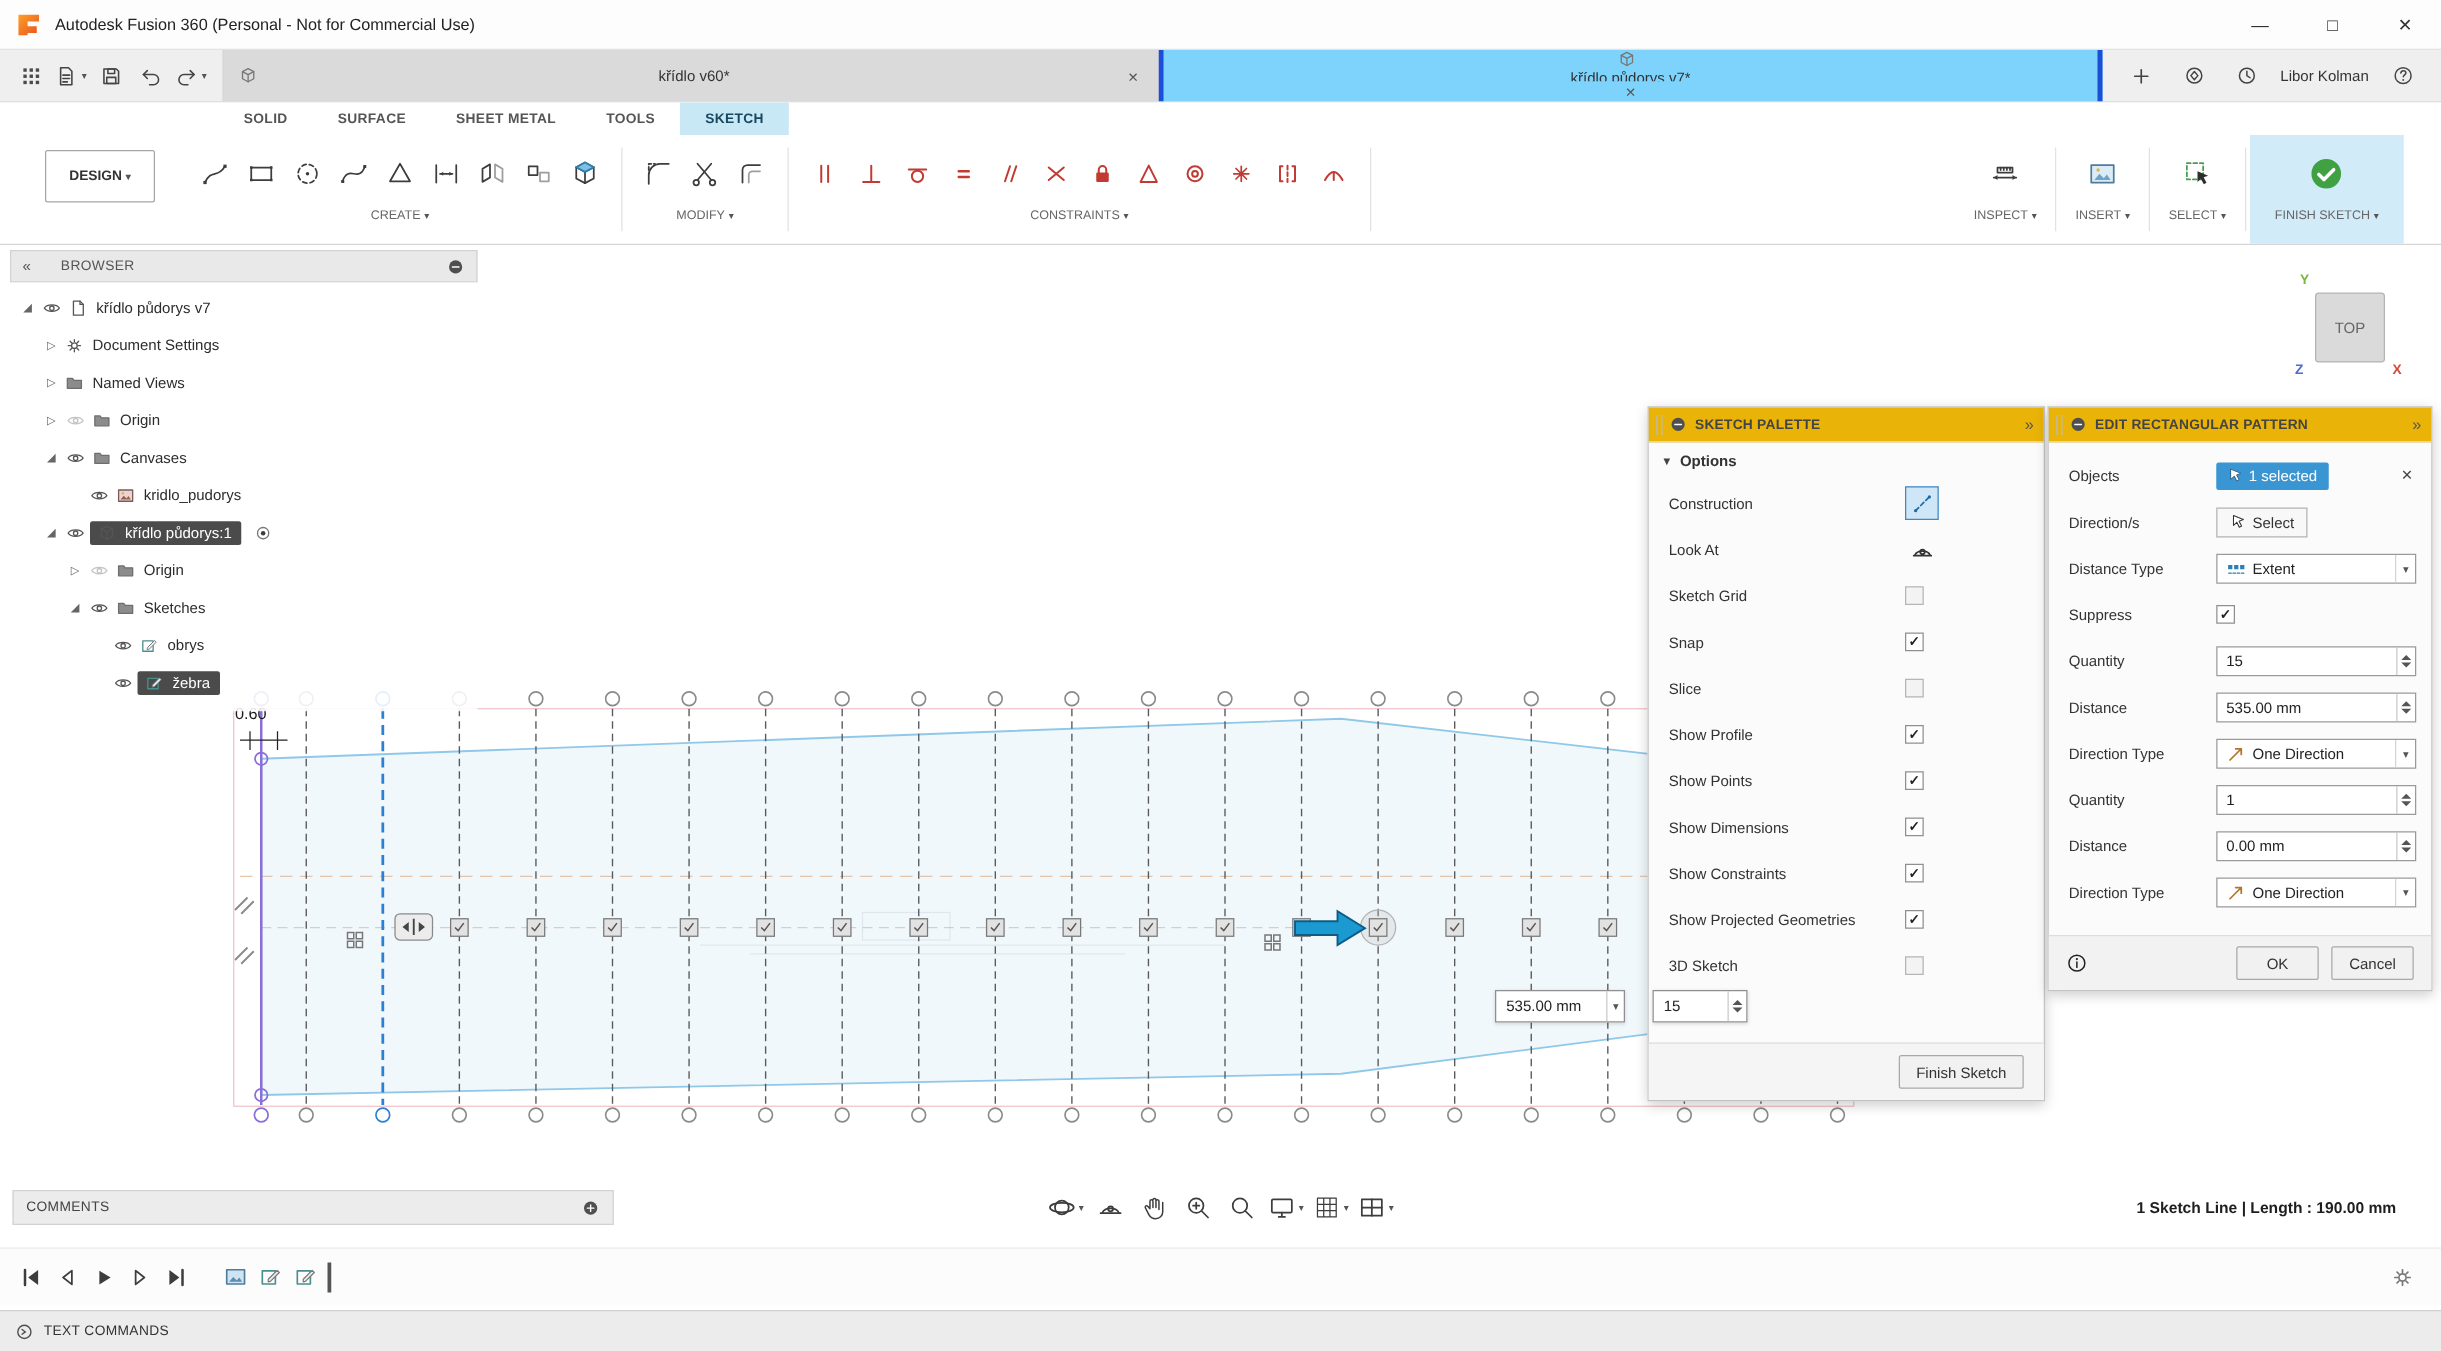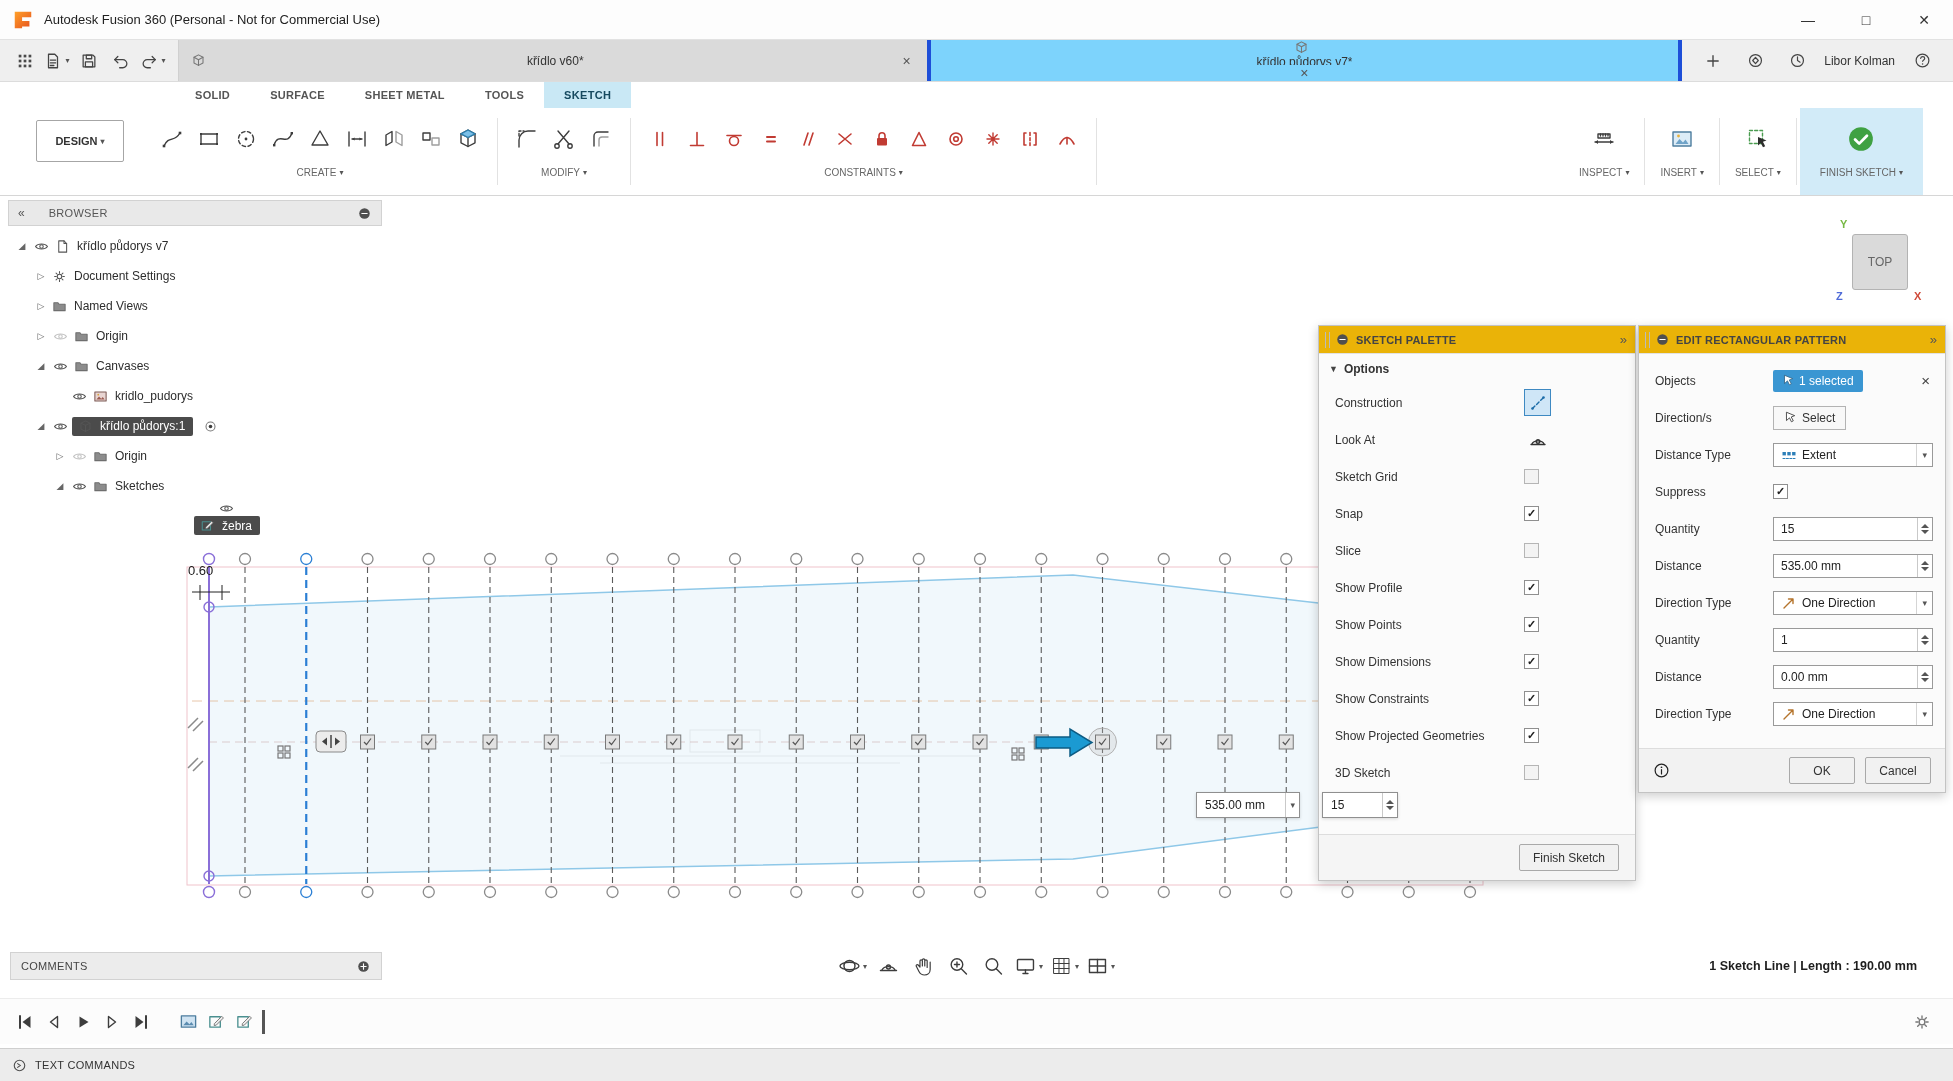--- a/index.html
+++ b/index.html
@@ -121,21 +121,21 @@
 .ctrl-ic{margin-right:5px;display:flex;}
 .badge{background:#3a96d2;color:#fff;border-radius:2px;height:22px;display:inline-flex;align-items:center;gap:4px;
   padding:0 9px;font-size:12px;}
 .dlg-x{margin-left:auto;font-size:15px;color:#444;padding:0 3px;}
 .select-btn{height:24px;border:1px solid #b3b3b3;background:#f8f8f8;display:inline-flex;align-items:center;gap:5px;
   padding:0 10px;font-size:12px;color:#333;}
 #dialog-footer{height:44px;border-top:1px solid #ddd;background:#f2f2f2;display:flex;align-items:center;padding:0 14px;gap:10px;}
 #dialog-footer .btn{min-width:66px;justify-content:center;}
 
 
-#comments-bar{position:absolute;left:10px;top:952px;width:372px;height:28px;background:#ececec;border:1px solid #d2d2d2;
+#comments-bar{position:absolute;left:10px;top:952px;width:481px;height:28px;background:#ececec;border:1px solid #d2d2d2;
   display:flex;align-items:center;padding:0 10px;z-index:4;}
 #comments-label{font-size:11px;color:#444;letter-spacing:.3px;flex:1;}
 #nav-toolbar{position:absolute;left:50%;top:950px;transform:translateX(-50%);height:32px;display:flex;align-items:center;
   gap:7px;z-index:4;}
 .nav-btn{display:flex;align-items:center;justify-content:center;height:30px;min-width:28px;color:#3d3d3d;}
 #selection-status{position:absolute;right:36px;top:952px;height:28px;display:flex;align-items:center;
   font-size:12.5px;font-weight:bold;color:#1e1e1e;z-index:4;}
 #timeline{position:absolute;left:0;top:998px;width:100%;height:46px;background:#fcfcfc;border-top:1px solid #ececec;
   display:flex;align-items:center;z-index:4;}
 #playback{display:flex;align-items:center;gap:3px;margin-left:12px;}
@@ -815,21 +815,37 @@
               <circle cx="10" cy="10" r="2.3"></circle>
             </svg>
           </span>
           <span class="ic t-type">
             <svg width="15" height="15" viewBox="0 0 20 20" fill="none" stroke="currentColor" stroke-width="1.4" stroke-linecap="round" stroke-linejoin="round">
               <path d="M2.5 5h5.5l1.5 2h8v8.5h-15Z" fill="#8c8c8c" stroke="#6e6e6e"></path>
             </svg>
           </span>
           <span class="tree-label">Sketches</span>
         </div>
-        <div class="tree-row" style="padding-left: 63px; flex-direction: column;">
+        <div class="tree-row" style="padding-left: 63px;">
+          <span class="tree-exp"></span>
+          <span class="ic t-eye">
+            <svg width="15" height="15" viewBox="0 0 20 20" fill="none" stroke="currentColor" stroke-width="1.4" stroke-linecap="round" stroke-linejoin="round">
+              <path d="M2 10c3-4.5 13-4.5 16 0-3 4.5-13 4.5-16 0Z"></path>
+              <circle cx="10" cy="10" r="2.3"></circle>
+            </svg>
+          </span>
+          <span class="ic t-type">
+            <svg width="15" height="15" viewBox="0 0 20 20" fill="none" stroke="currentColor" stroke-width="1.4" stroke-linecap="round" stroke-linejoin="round">
+              <rect x="3" y="5" width="11" height="11" stroke="#4a8f8f"></rect>
+              <path d="M8 12l7.5-7.5 1.8 1.8L9.8 13.8 8 14.2Z" fill="#ececec" stroke="#777" stroke-width="1"></path>
+            </svg>
+          </span>
+          <span class="tree-label">obrys</span>
+        </div>
+        <div class="tree-row" style="padding-left: 63px;">
           <span class="tree-exp"></span>
           <span class="ic t-eye">
             <svg width="15" height="15" viewBox="0 0 20 20" fill="none" stroke="currentColor" stroke-width="1.4" stroke-linecap="round" stroke-linejoin="round">
               <path d="M2 10c3-4.5 13-4.5 16 0-3 4.5-13 4.5-16 0Z"></path>
               <circle cx="10" cy="10" r="2.3"></circle>
             </svg>
           </span>
           <span class="tree-hl">
             <span class="ic t-type">
               <svg width="15" height="15" viewBox="0 0 20 20" fill="none" stroke="currentColor" stroke-width="1.4" stroke-linecap="round" stroke-linejoin="round">

